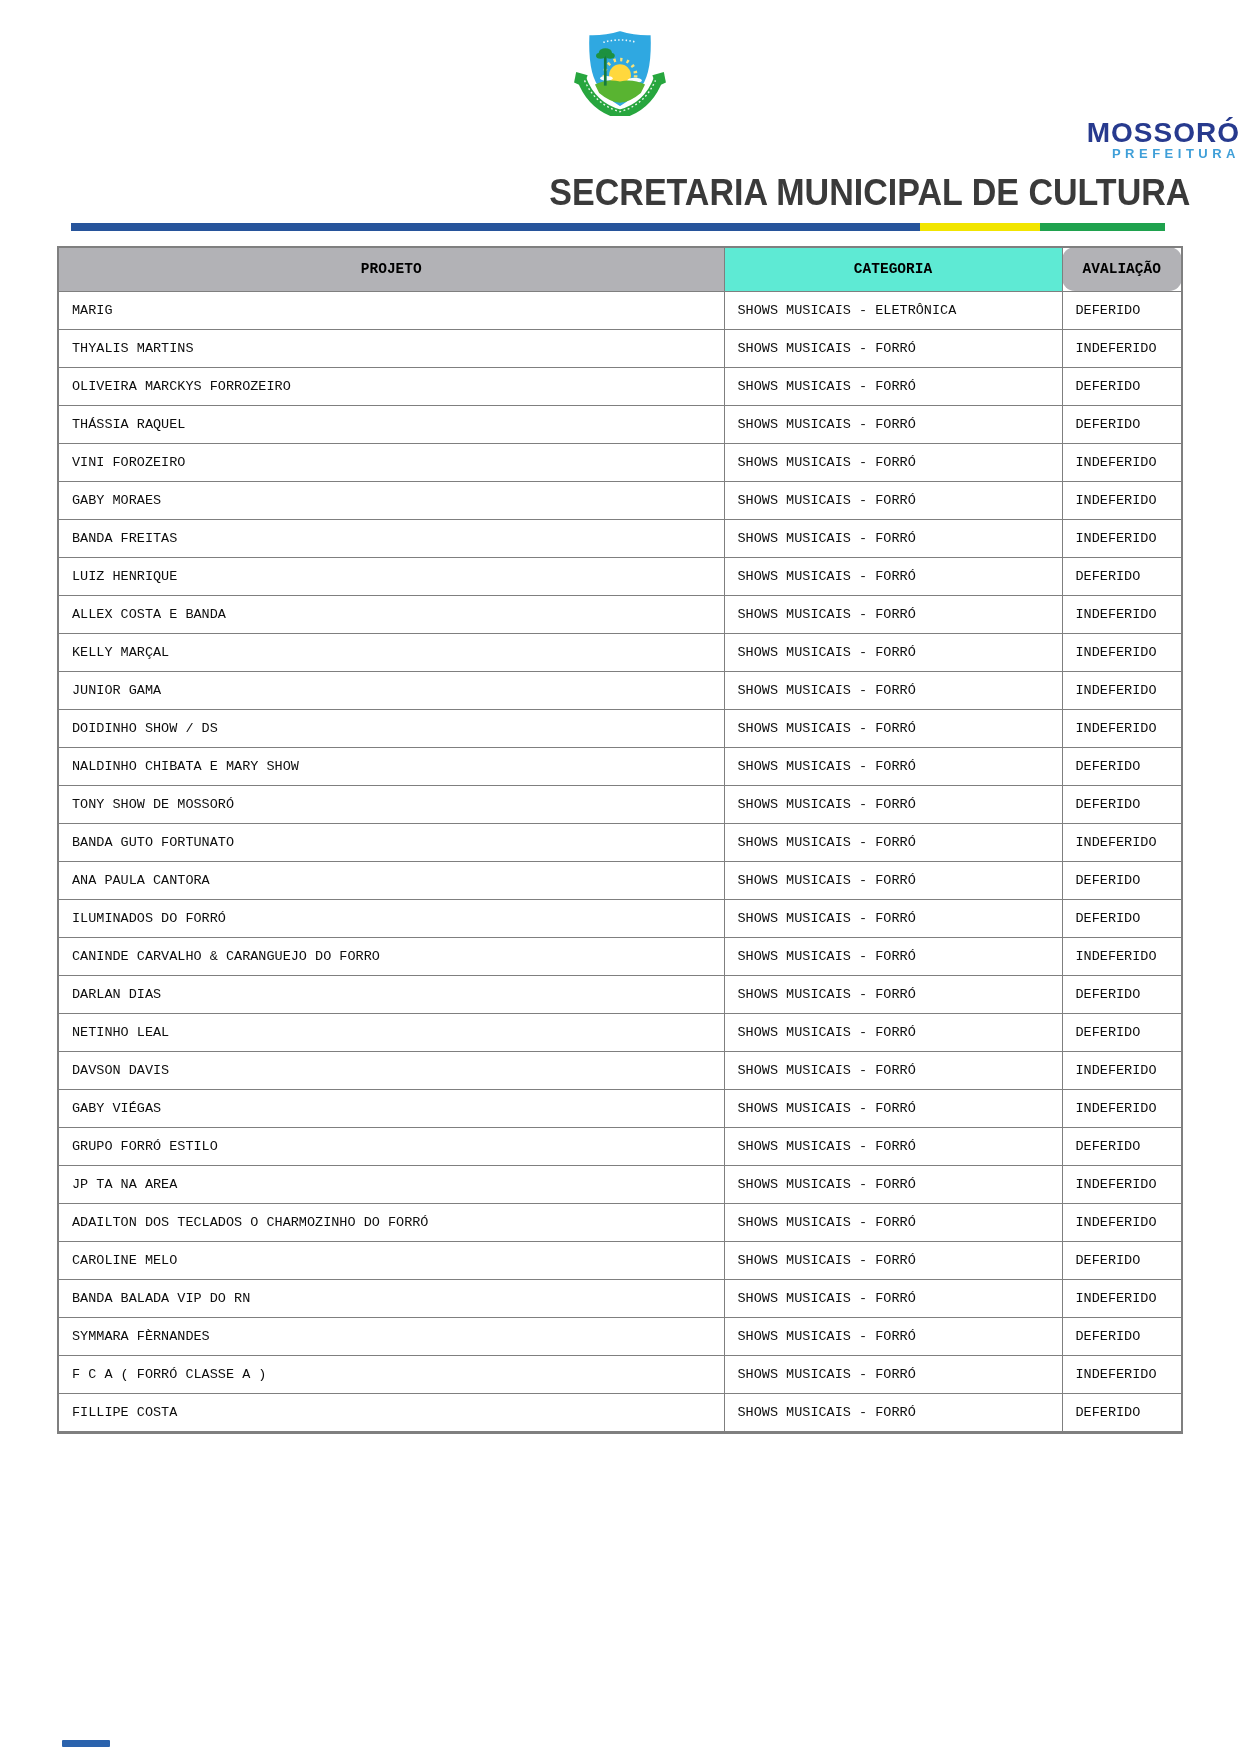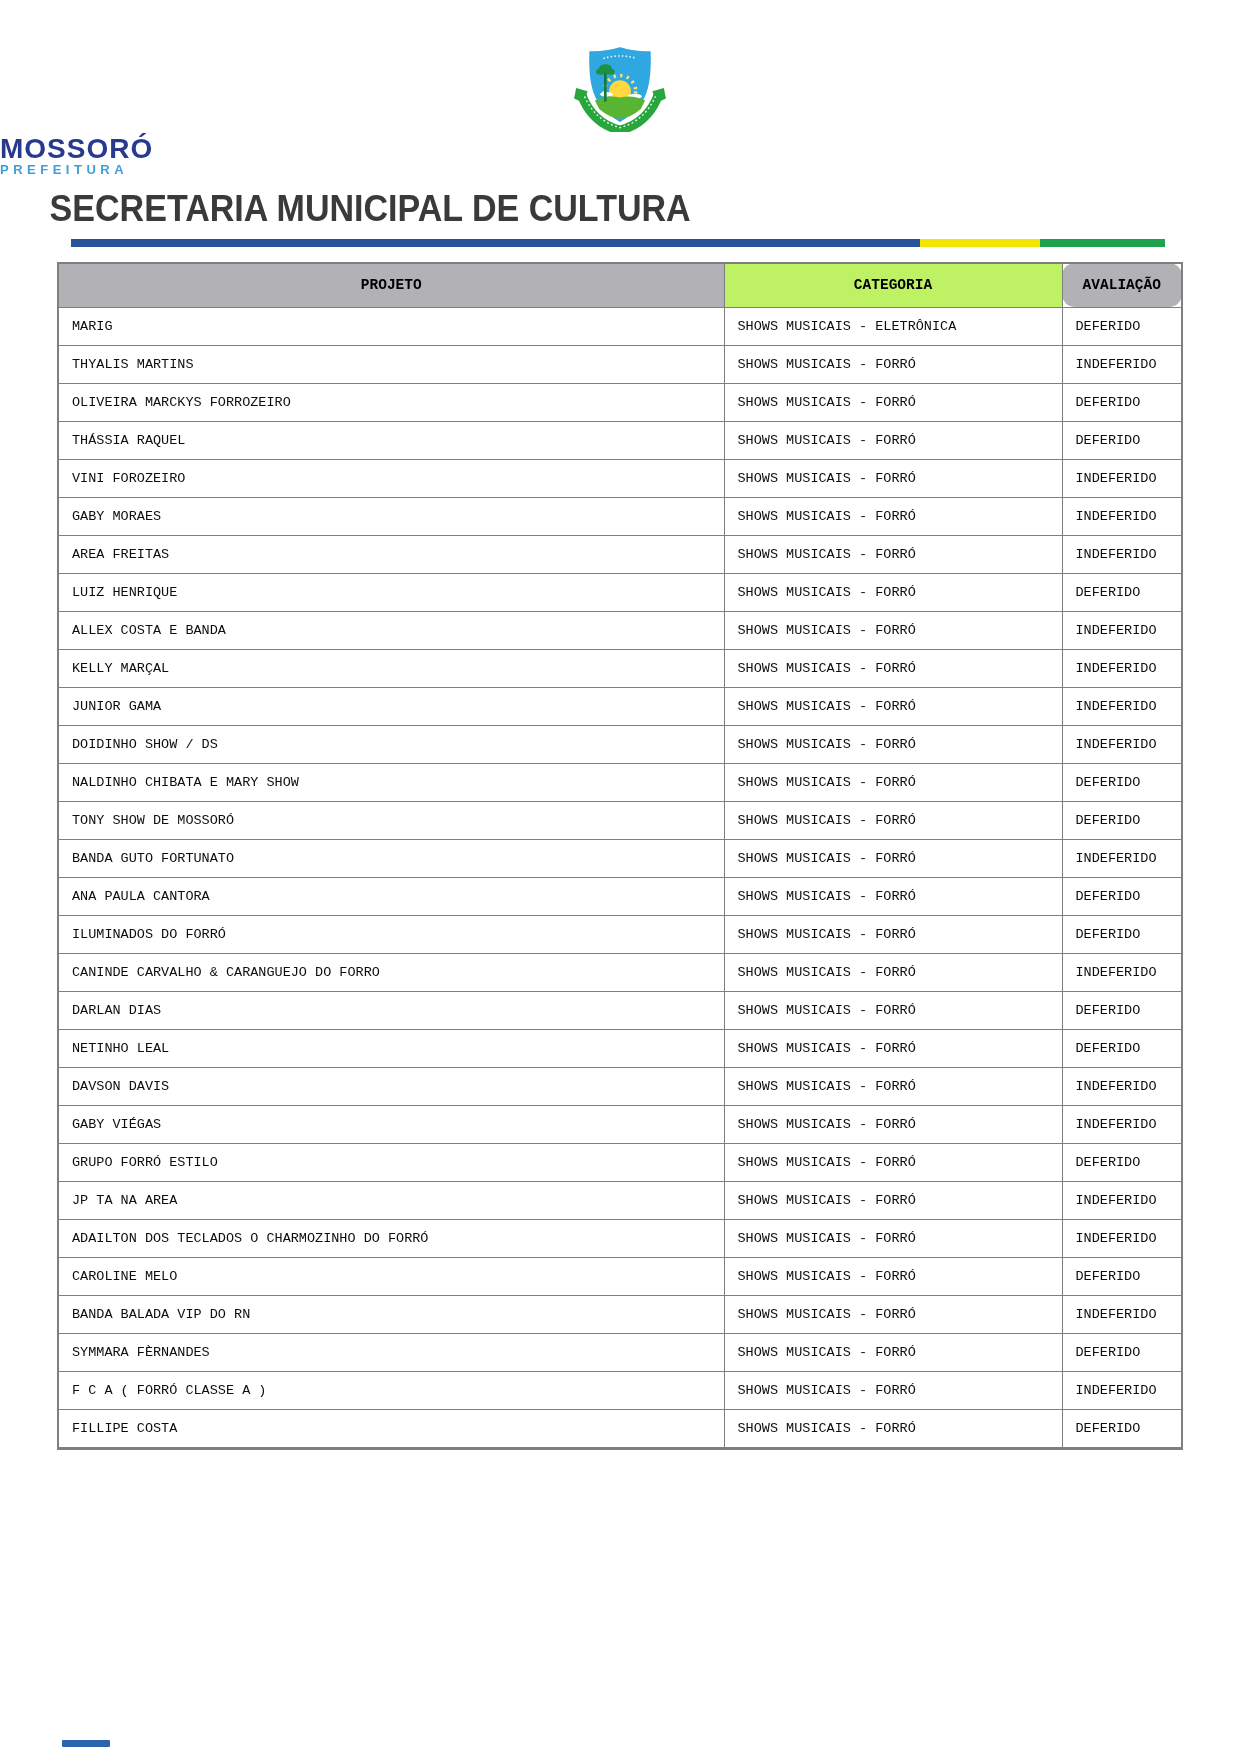--- a/index.html
+++ b/index.html
@@ -6,22 +6,22 @@
   .page{
     position:relative;
     width:1240px;
     height:1755px;
     margin:0 auto;
     background:#ffffff;
     font-family:"Liberation Sans", sans-serif;
     overflow:hidden;
   }
   .header{
-    text-align:left;
-    padding-top:42px;
+    text-align:right;
+    padding-top:26px;
   }
   .crest{display:block;margin:0 auto;}
   .wordmark{
     margin-top:2px;
     font-size:28px;
     font-weight:700;
     letter-spacing:1px;
     line-height:1.05;
   }
   .subtitle{
@@ -135,21 +135,21 @@
 
   <table class="eval">
     <colgroup>
       <col style="width:666px">
       <col style="width:338px">
       <col style="width:120px">
     </colgroup>
     <thead>
       <tr>
         <th style="background: rgb(178, 178, 182);">PROJETO</th>
-        <th style="background: #bef264;">CATEGORIA</th>
+        <th style="background: #5eead4;">CATEGORIA</th>
         <th style="background: rgb(178, 178, 182); border-radius: 13px;">AVALIAÇÃO</th>
       </tr>
     </thead>
     <tbody id="table-body">
         <tr>
           <td>MARIG</td>
           <td>SHOWS MUSICAIS - ELETRÔNICA</td>
           <td>DEFERIDO</td>
         </tr>
         <tr>
@@ -171,21 +171,21 @@
           <td>VINI FOROZEIRO</td>
           <td>SHOWS MUSICAIS - FORRÓ</td>
           <td>INDEFERIDO</td>
         </tr>
         <tr>
           <td>GABY MORAES</td>
           <td>SHOWS MUSICAIS - FORRÓ</td>
           <td>INDEFERIDO</td>
         </tr>
         <tr>
-          <td>AREA FREITAS</td>
+          <td>BANDA FREITAS</td>
           <td>SHOWS MUSICAIS - FORRÓ</td>
           <td>INDEFERIDO</td>
         </tr>
         <tr>
           <td>LUIZ HENRIQUE</td>
           <td>SHOWS MUSICAIS - FORRÓ</td>
           <td>DEFERIDO</td>
         </tr>
         <tr>
           <td>ALLEX COSTA E BANDA</td>

